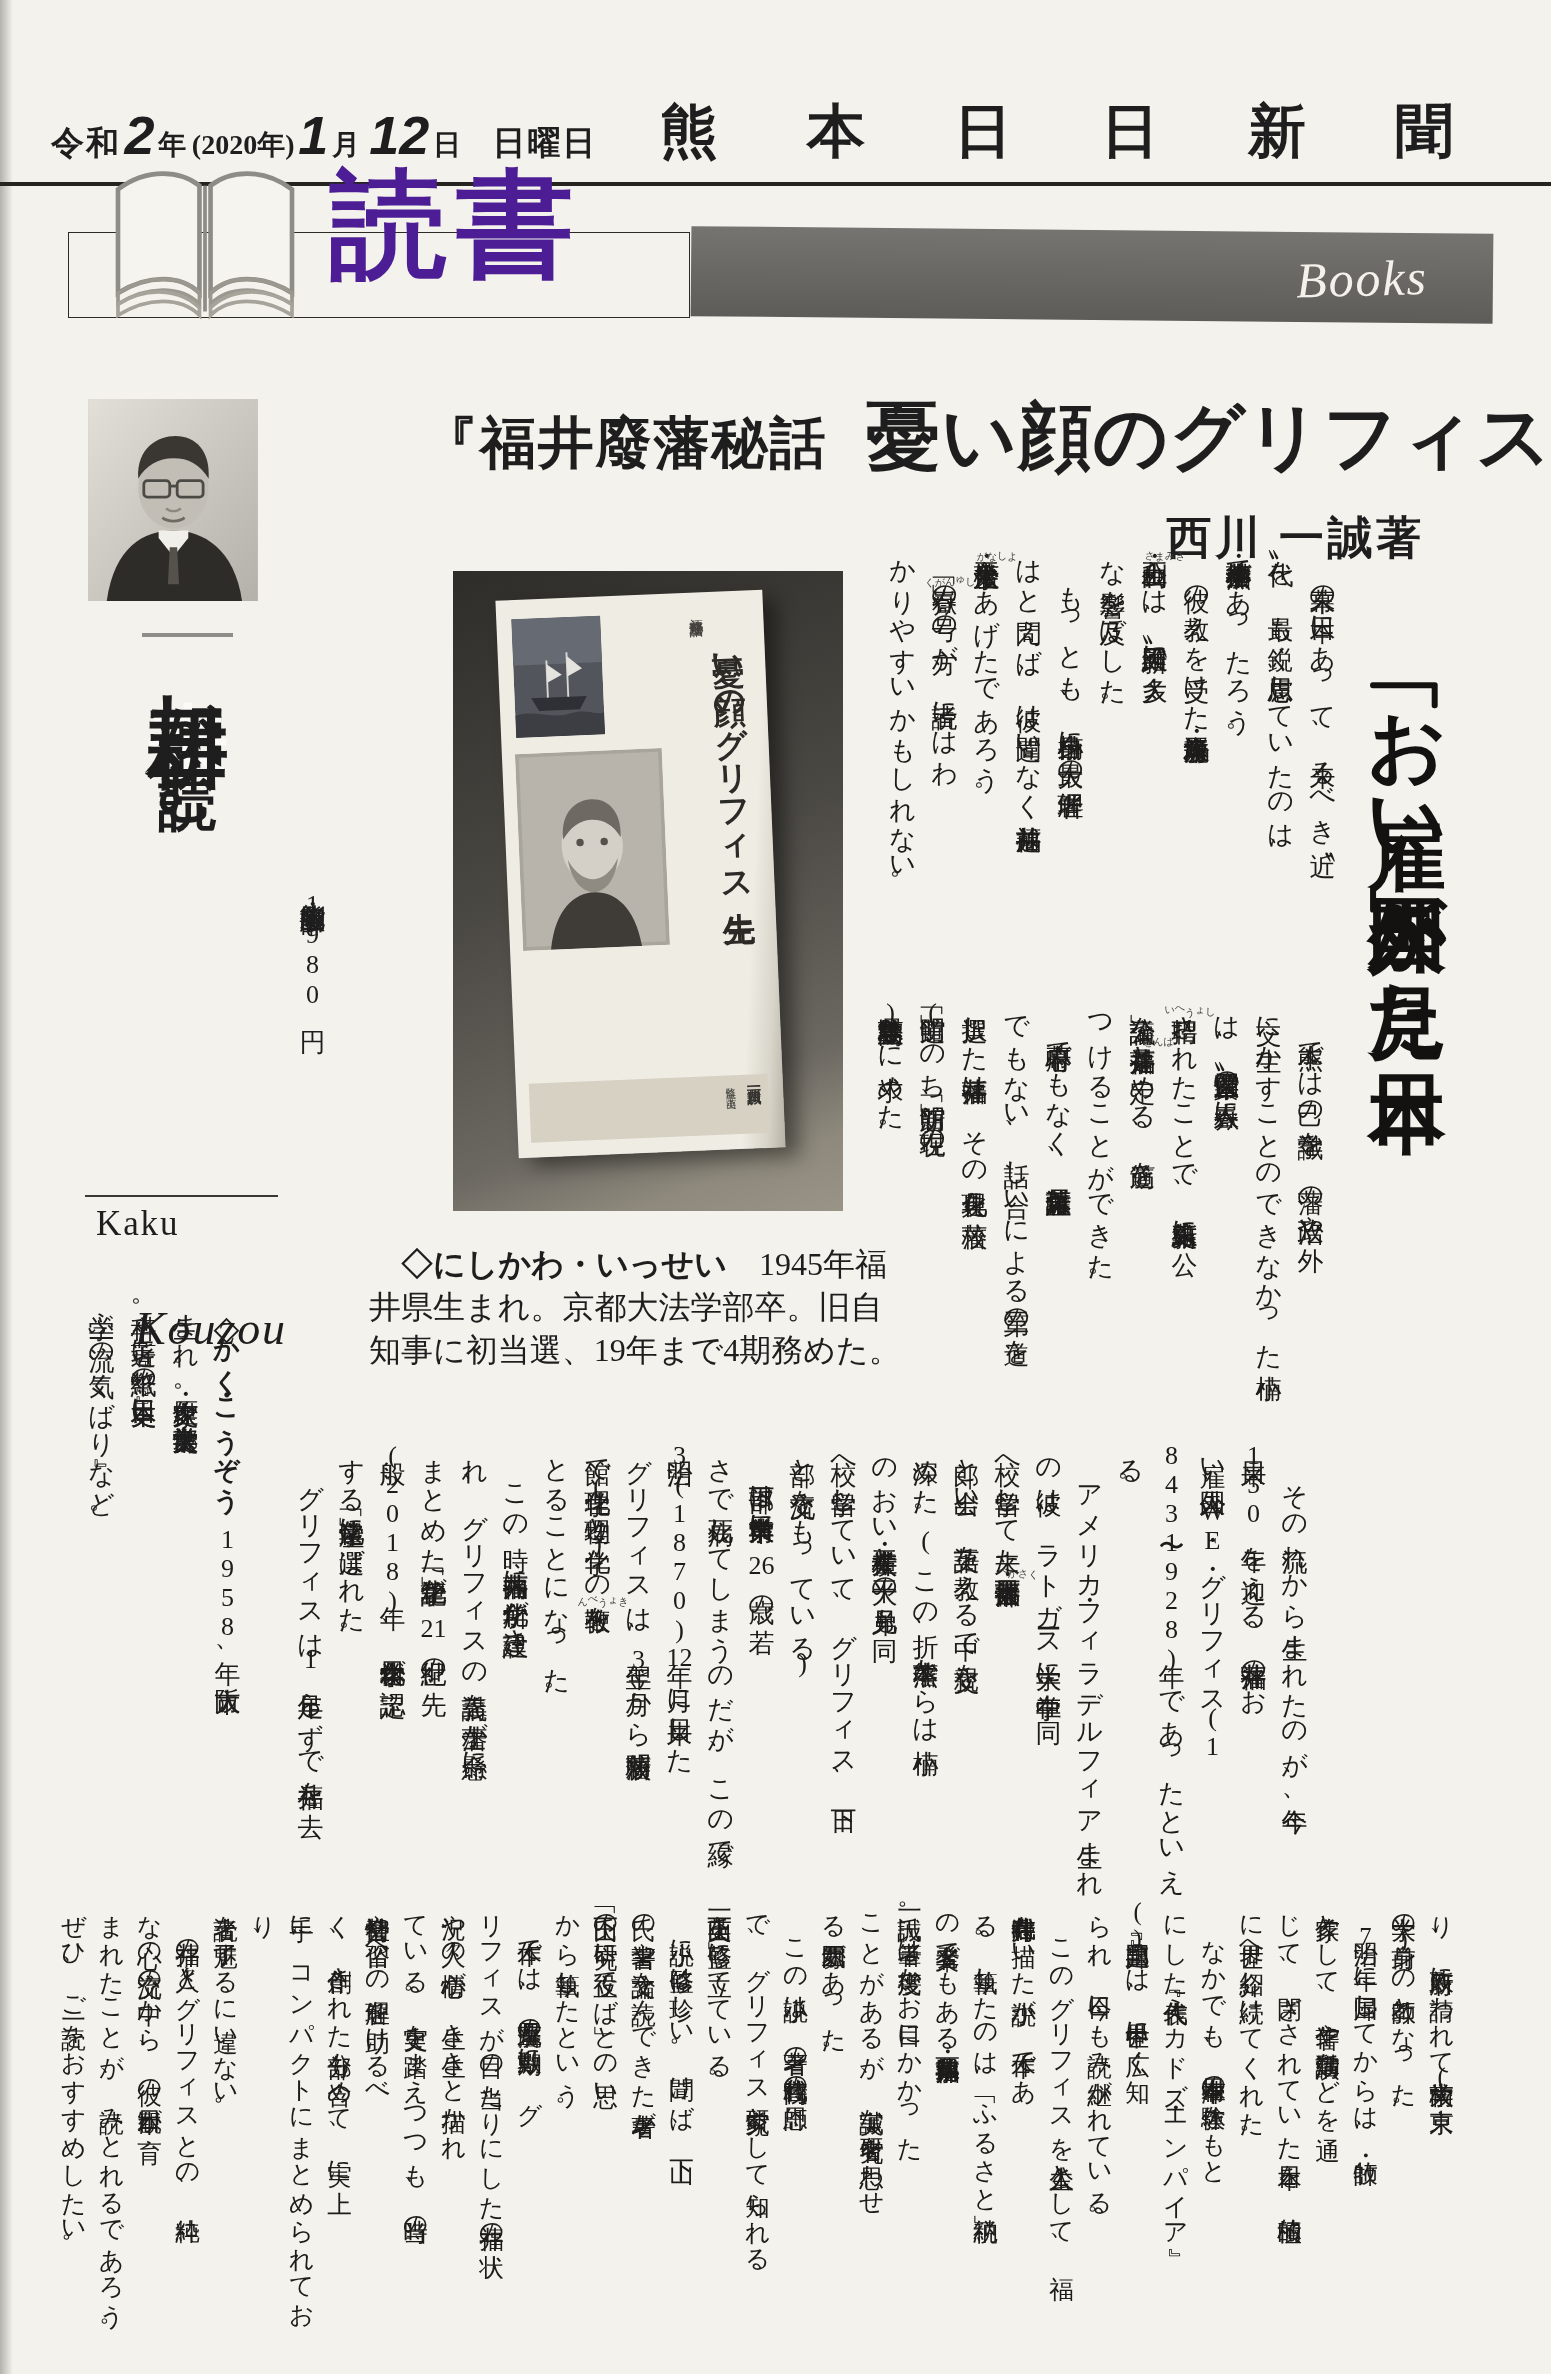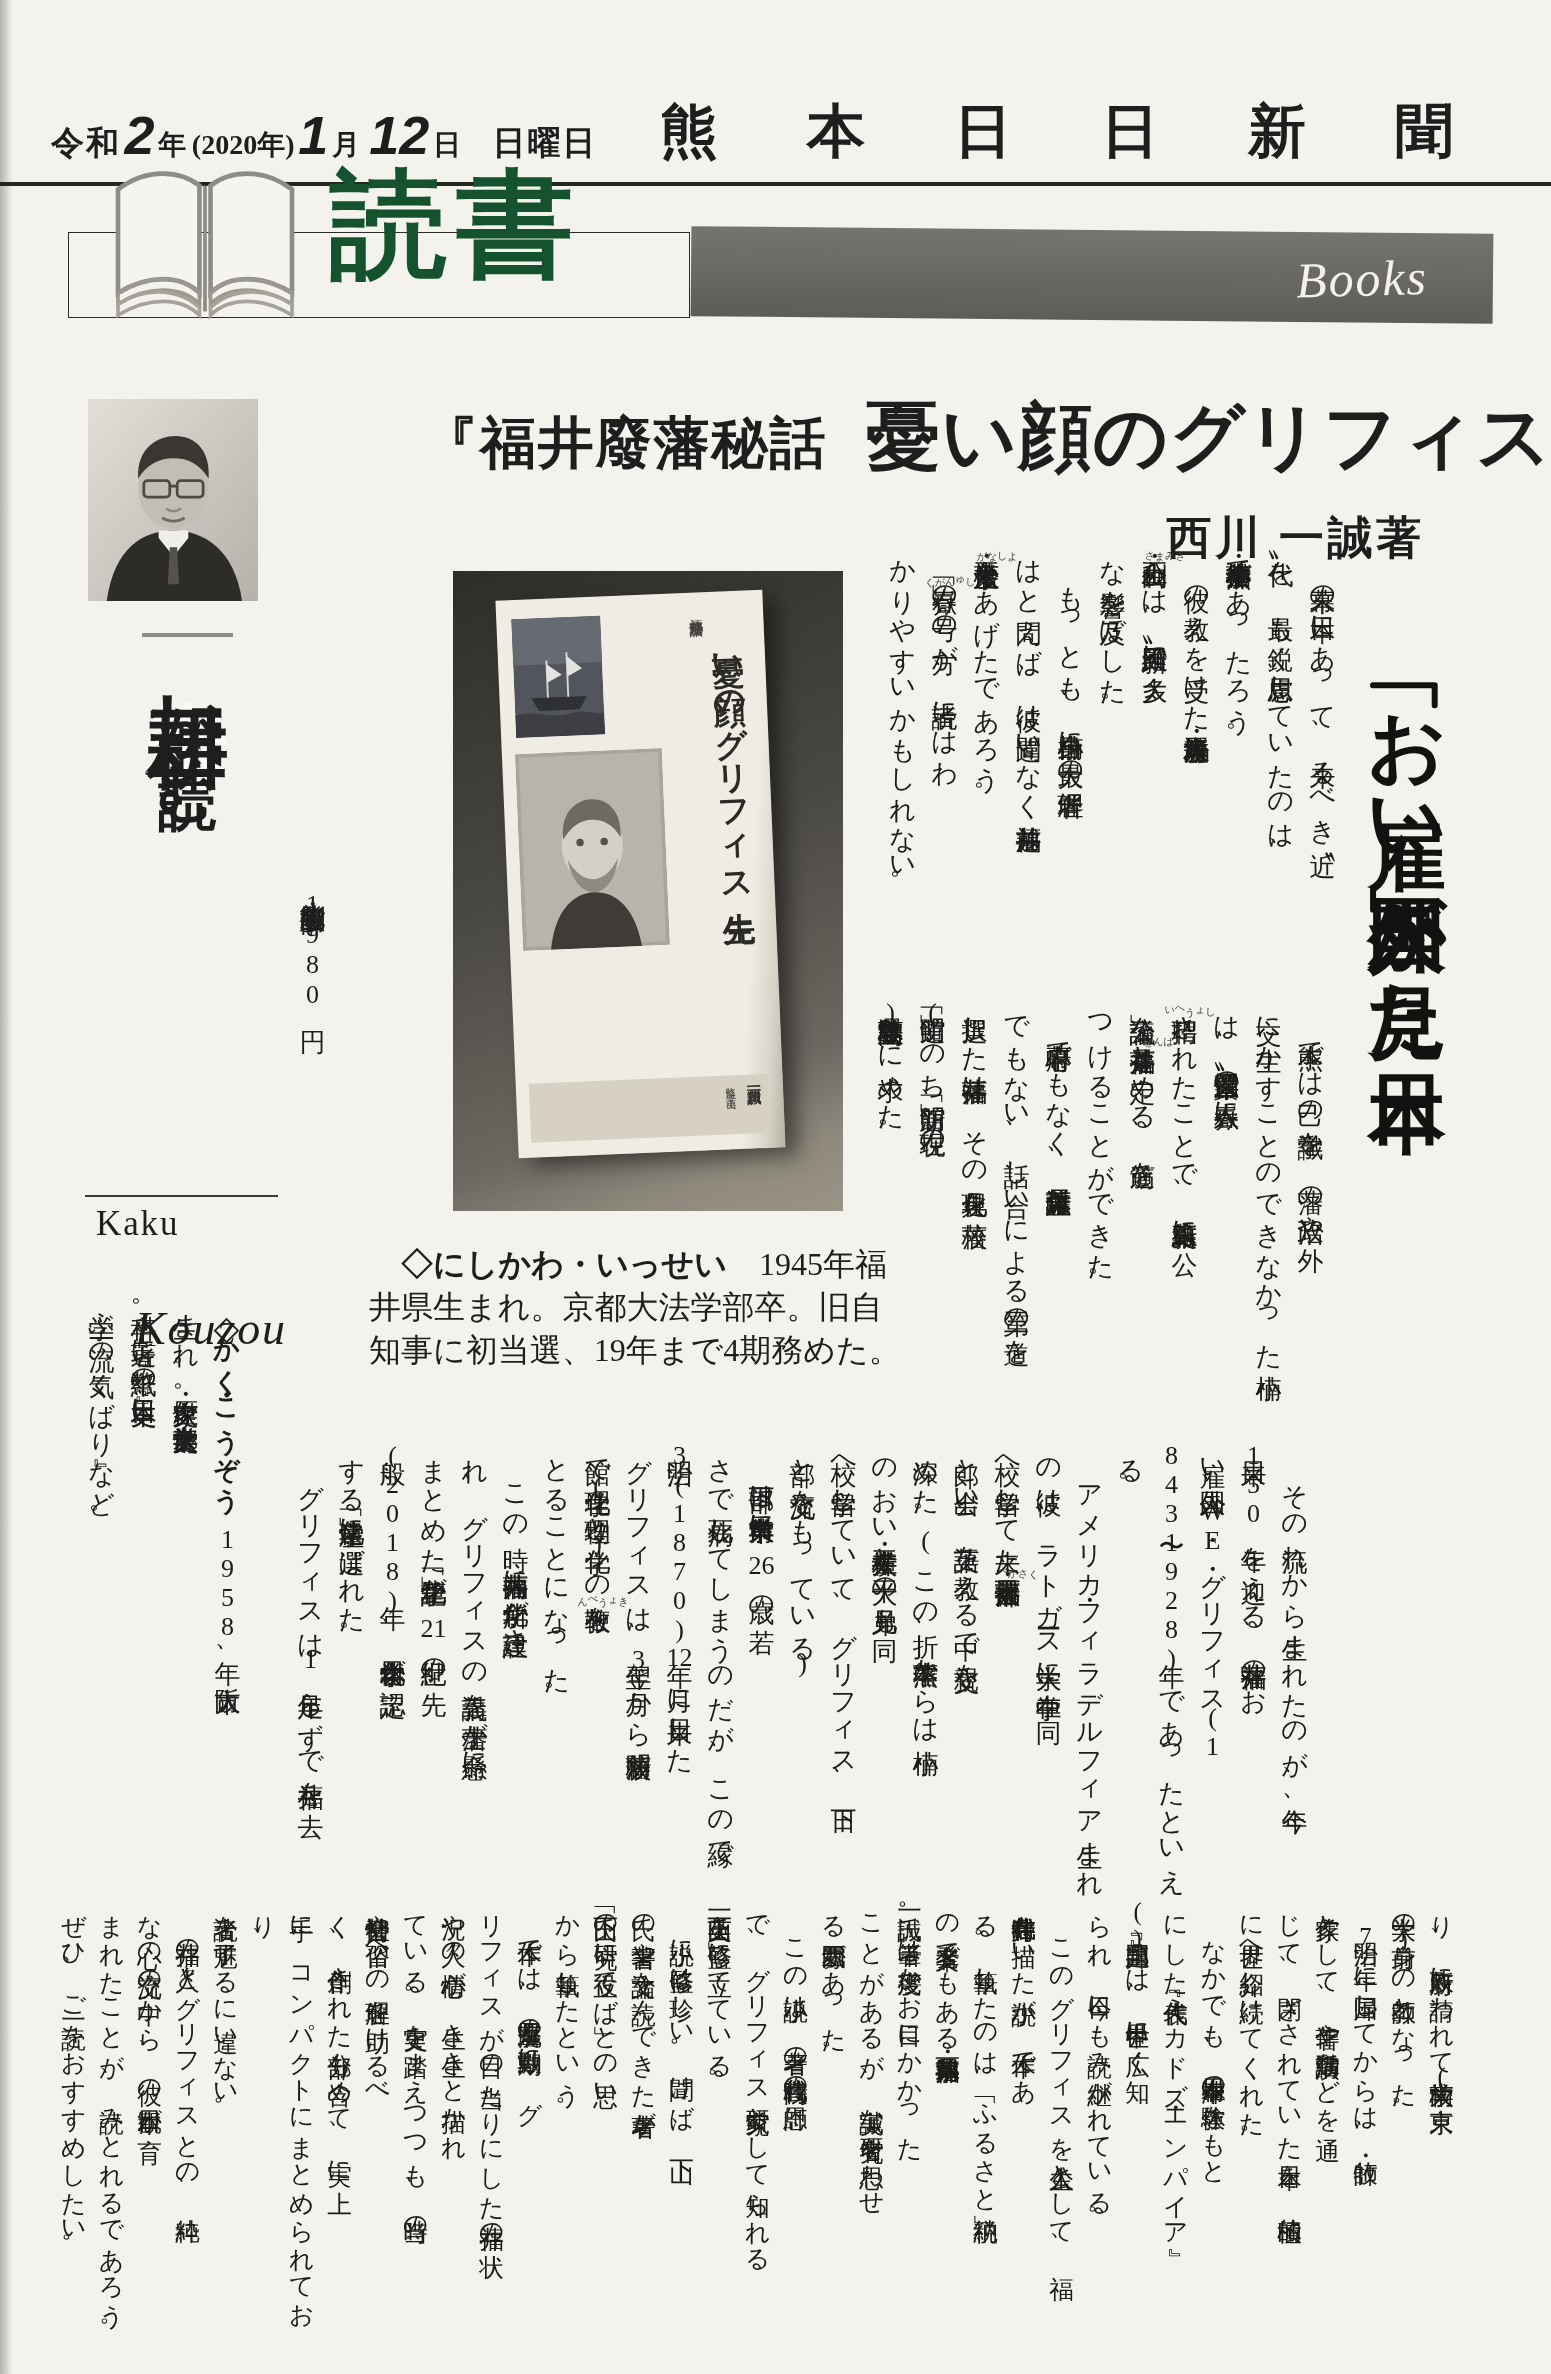--- a/index.html
+++ b/index.html
@@ -19,21 +19,21 @@
         font-size:58px;font-weight:700;letter-spacing:0;}
   .mast-rule{position:absolute;left:0;top:182px;width:1552px;height:3.7px;background:#25241f;}
 
   
   .section-strip{position:absolute;left:68px;top:232px;width:1426px;height:88px;}
   .section-box{position:absolute;left:0;top:0;width:620px;height:84px;border:1.9px solid #2c2b27;background:transparent;}
   .books-banner{position:absolute;left:623px;top:-1.9px;width:802px;height:90px;
         background:linear-gradient(180deg,#767471,#5d5c59);transform:rotate(.55deg);display:flex;align-items:center;justify-content:flex-end;}
   .books-label{font-style:italic;font-size:50px;color:#f3f1ea;padding-right:65px;transform:rotate(-2deg);letter-spacing:1.9px;}
   .book-icon{position:absolute;left:35px;top:-76px;width:204px;height:174px;}
-  .section-title{position:absolute;left:262px;top:-85px;font-size:117px;font-weight:700;letter-spacing:9.3px;color:#14532d;}
+  .section-title{position:absolute;left:262px;top:-85px;font-size:117px;font-weight:700;letter-spacing:9.3px;color:#4c1d95;}
 
   
   .title-line{position:absolute;left:422px;top:388px;display:flex;align-items:baseline;white-space:nowrap;}
   .title-series{font-size:56px;font-weight:600;letter-spacing:1.9px;}
   .title-main{font-size:74px;font-weight:700;letter-spacing:0.9px;margin-left:39px;}
   .title-author{position:absolute;left:1067px;top:508px;width:358px;font-size:45px;font-weight:600;text-align:right;letter-spacing:3.7px;}
 
   
   .v{writing-mode:vertical-rl;text-orientation:upright;}
   .v .col{display:block;}

